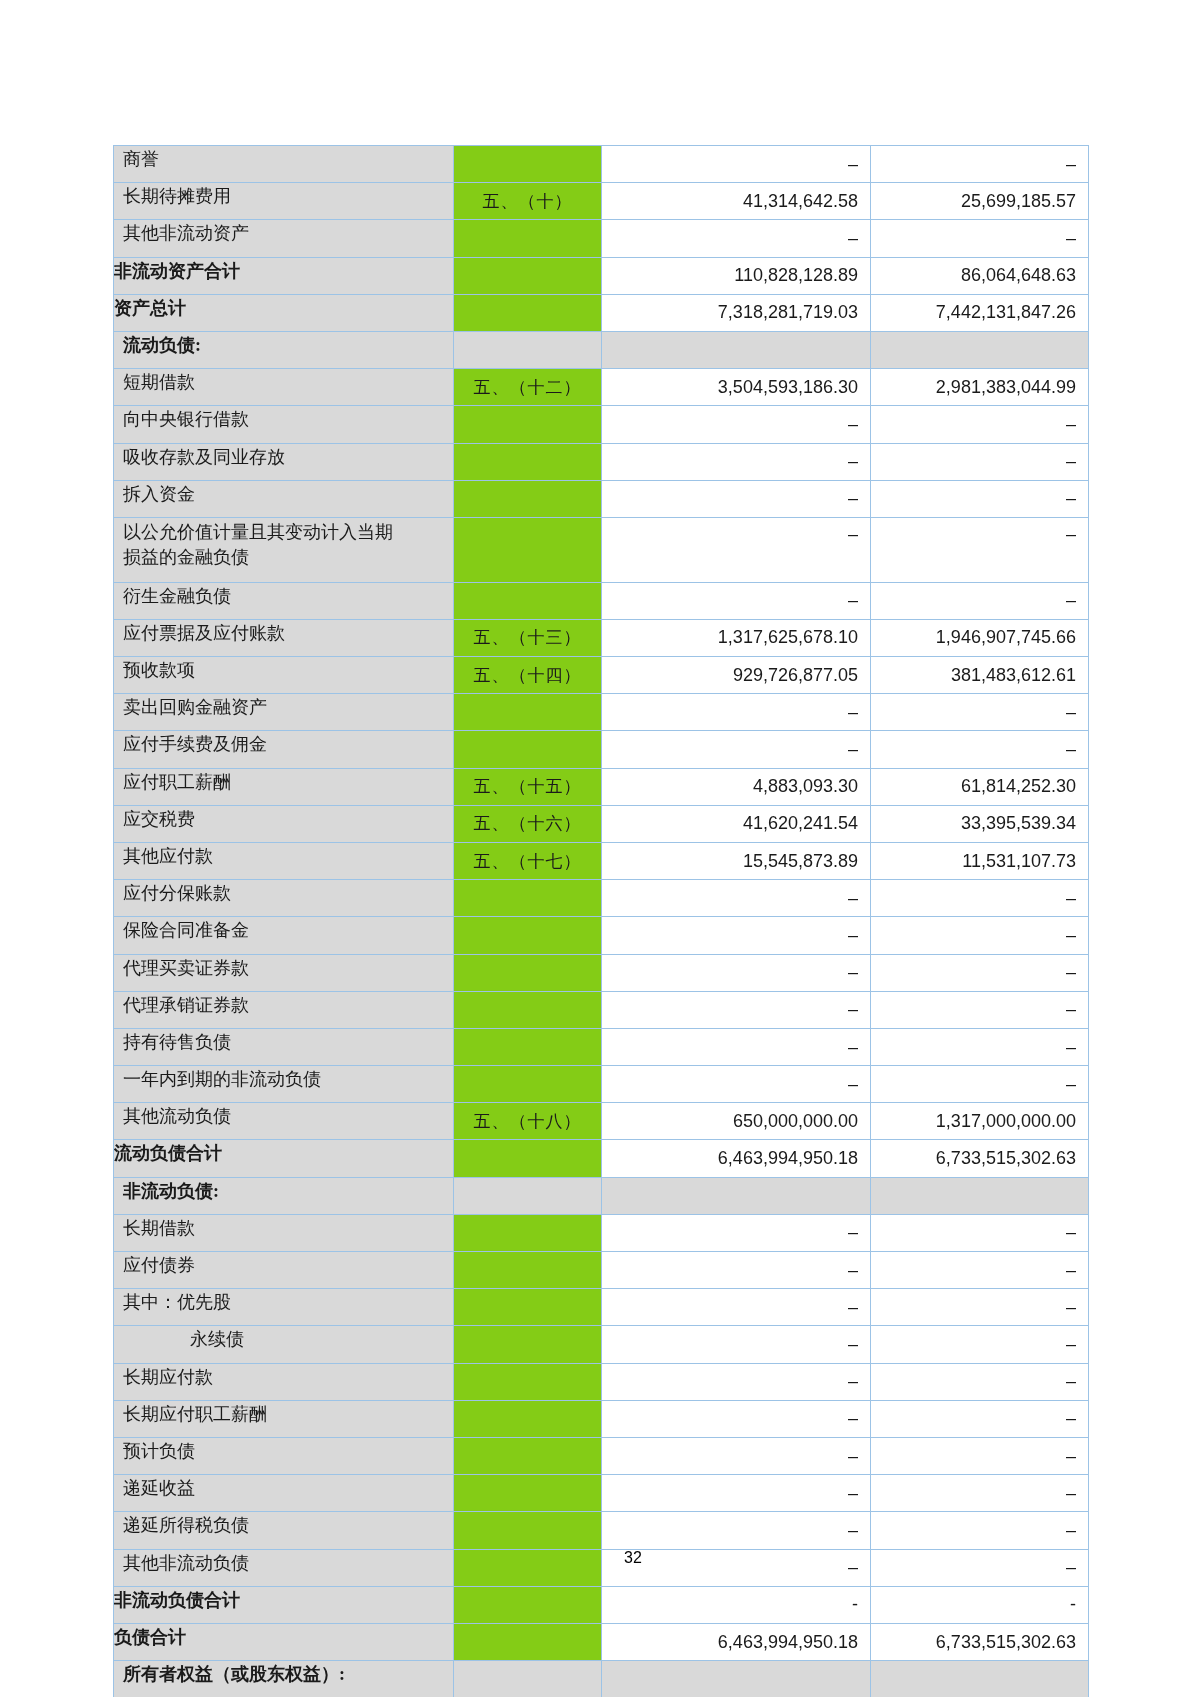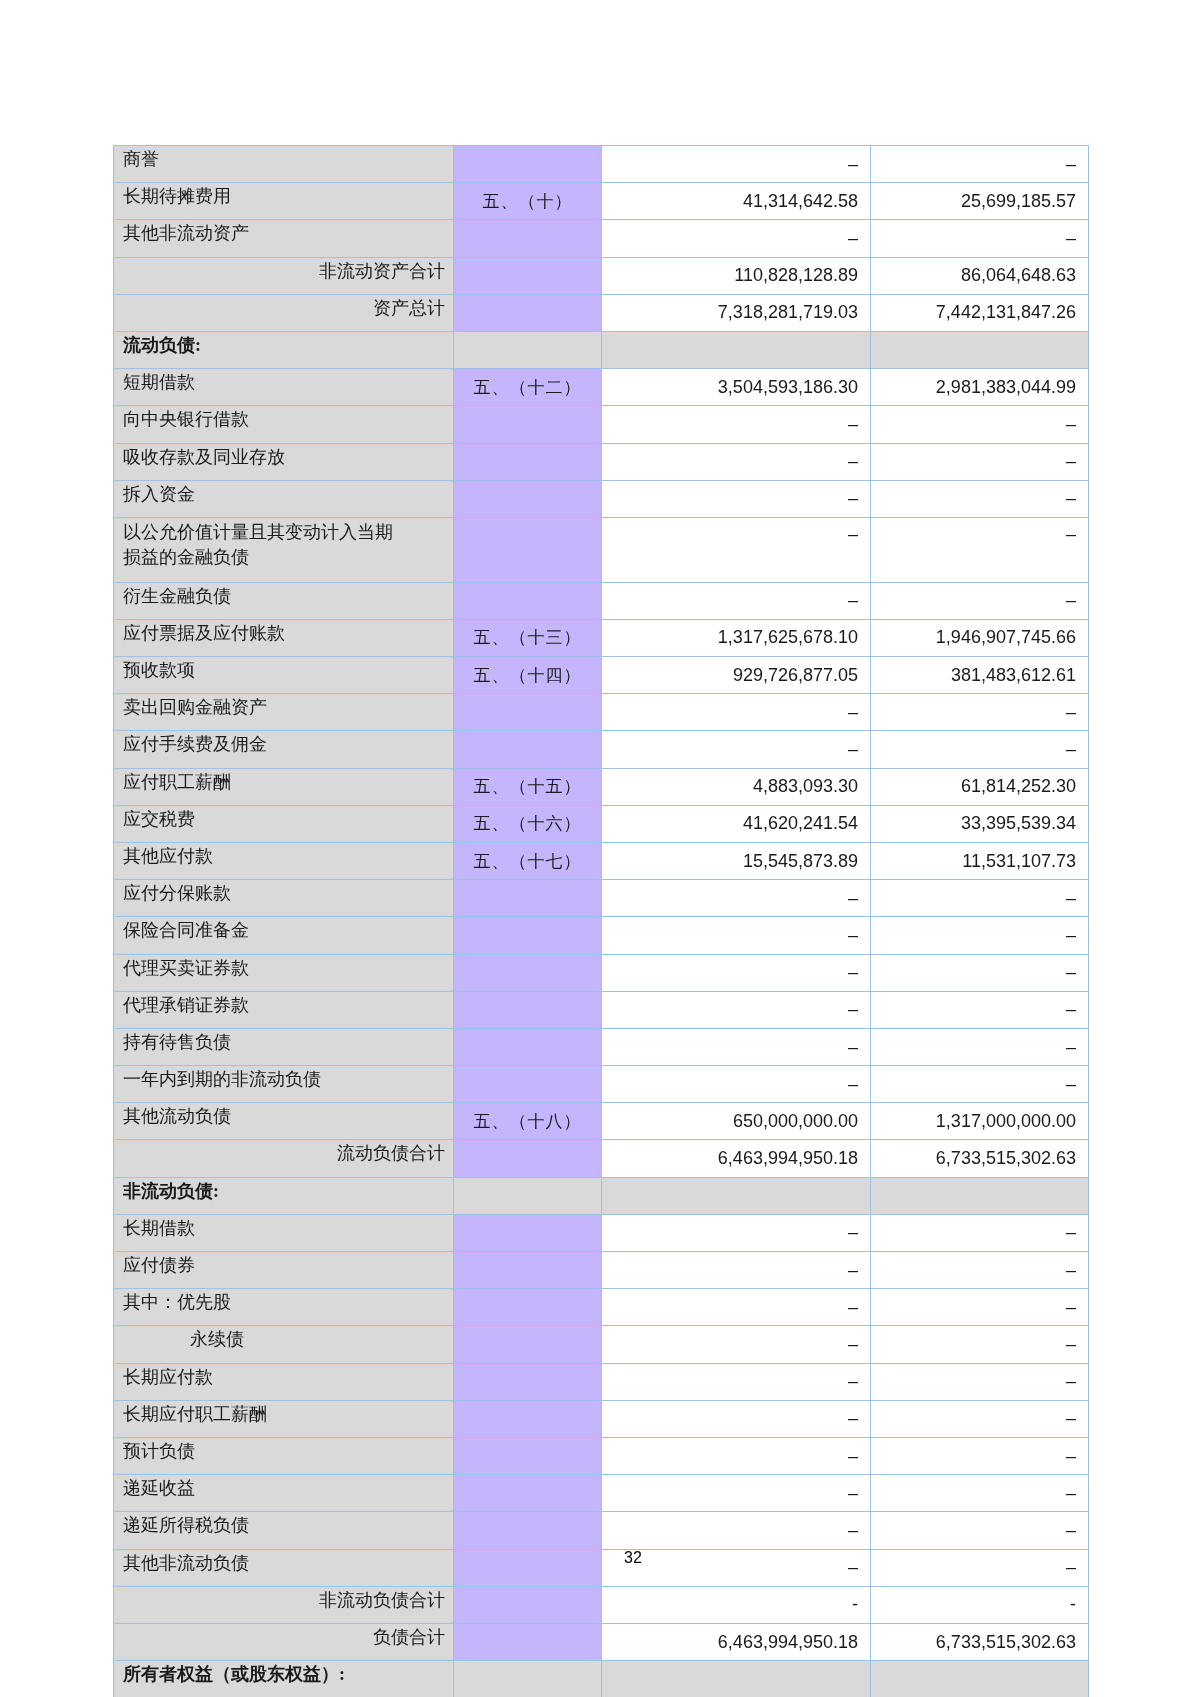--- a/index.html
+++ b/index.html
@@ -29,33 +29,33 @@
   }
   td.label {
     background:#D9D9D9;
     font-size:18px;
     line-height:1.4;
     padding:1px 8px 10px 9px;
     white-space:pre-line;
     text-align:left;
   }
   td.note {
-    background:#c4b5fd;
+    background:#84cc16;
     font-size:17px;
     text-align:center;
     letter-spacing:1px;
   }
   td.val {
     background:#ffffff;
     font-family:"Liberation Sans","DejaVu Sans",sans-serif;
     font-size:18px;
     text-align:right;
     padding-right:12px;
   }
-  tr.total td.label { font-weight:normal; text-align:right; padding-left:0; }
+  tr.total td.label { font-weight:bold; text-align:left; padding-left:0; }
   tr.section td { background:#D9D9D9;margin-top:14px; }
   tr.section td.label { font-weight:bold; }
   tr.tall td { height:64.8px; }
   tr.tall td.val { vertical-align:top; padding-top:6px; }
   tr.indent td.label { padding-left:76px; }
   .page-num {
     position:absolute;
     top:1549px;
     left:633px;
     transform:translateX(-50%);

